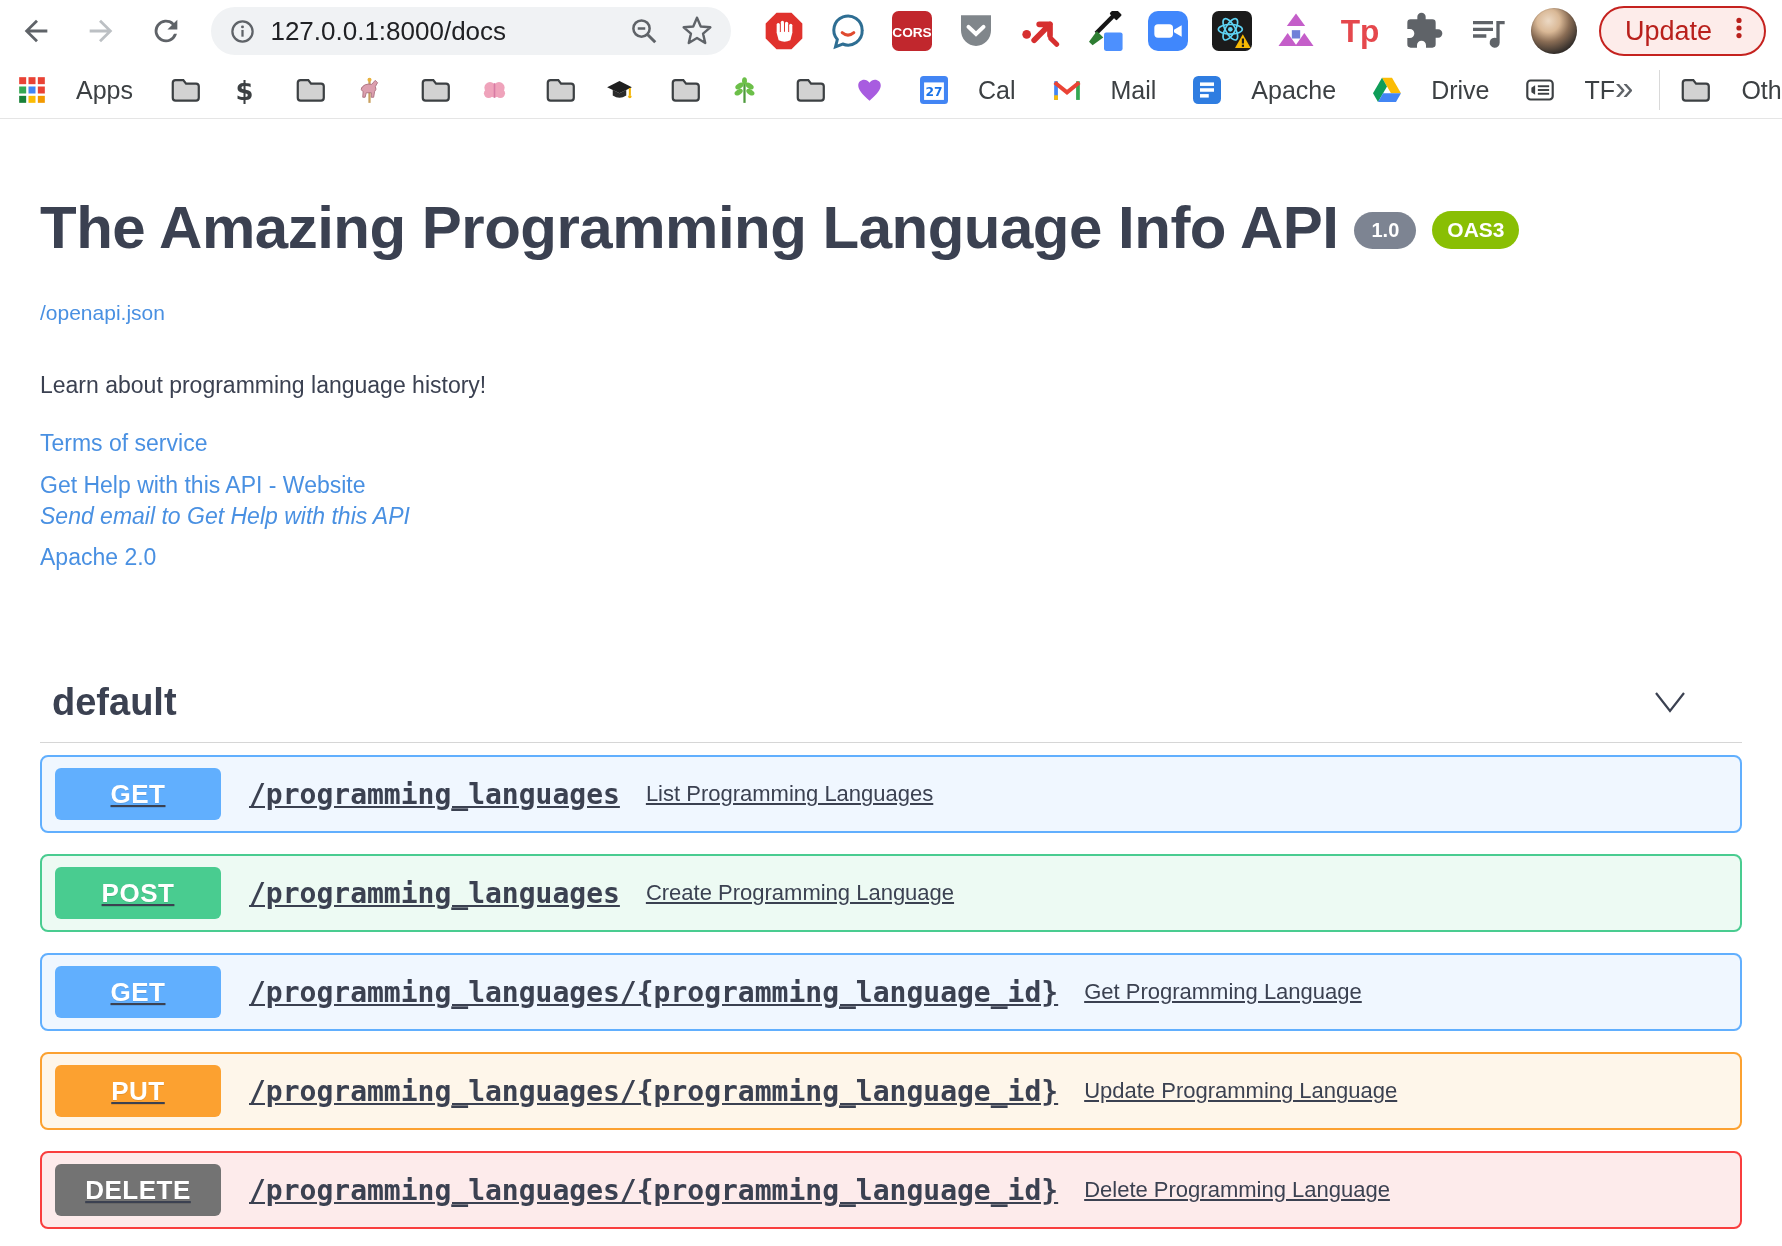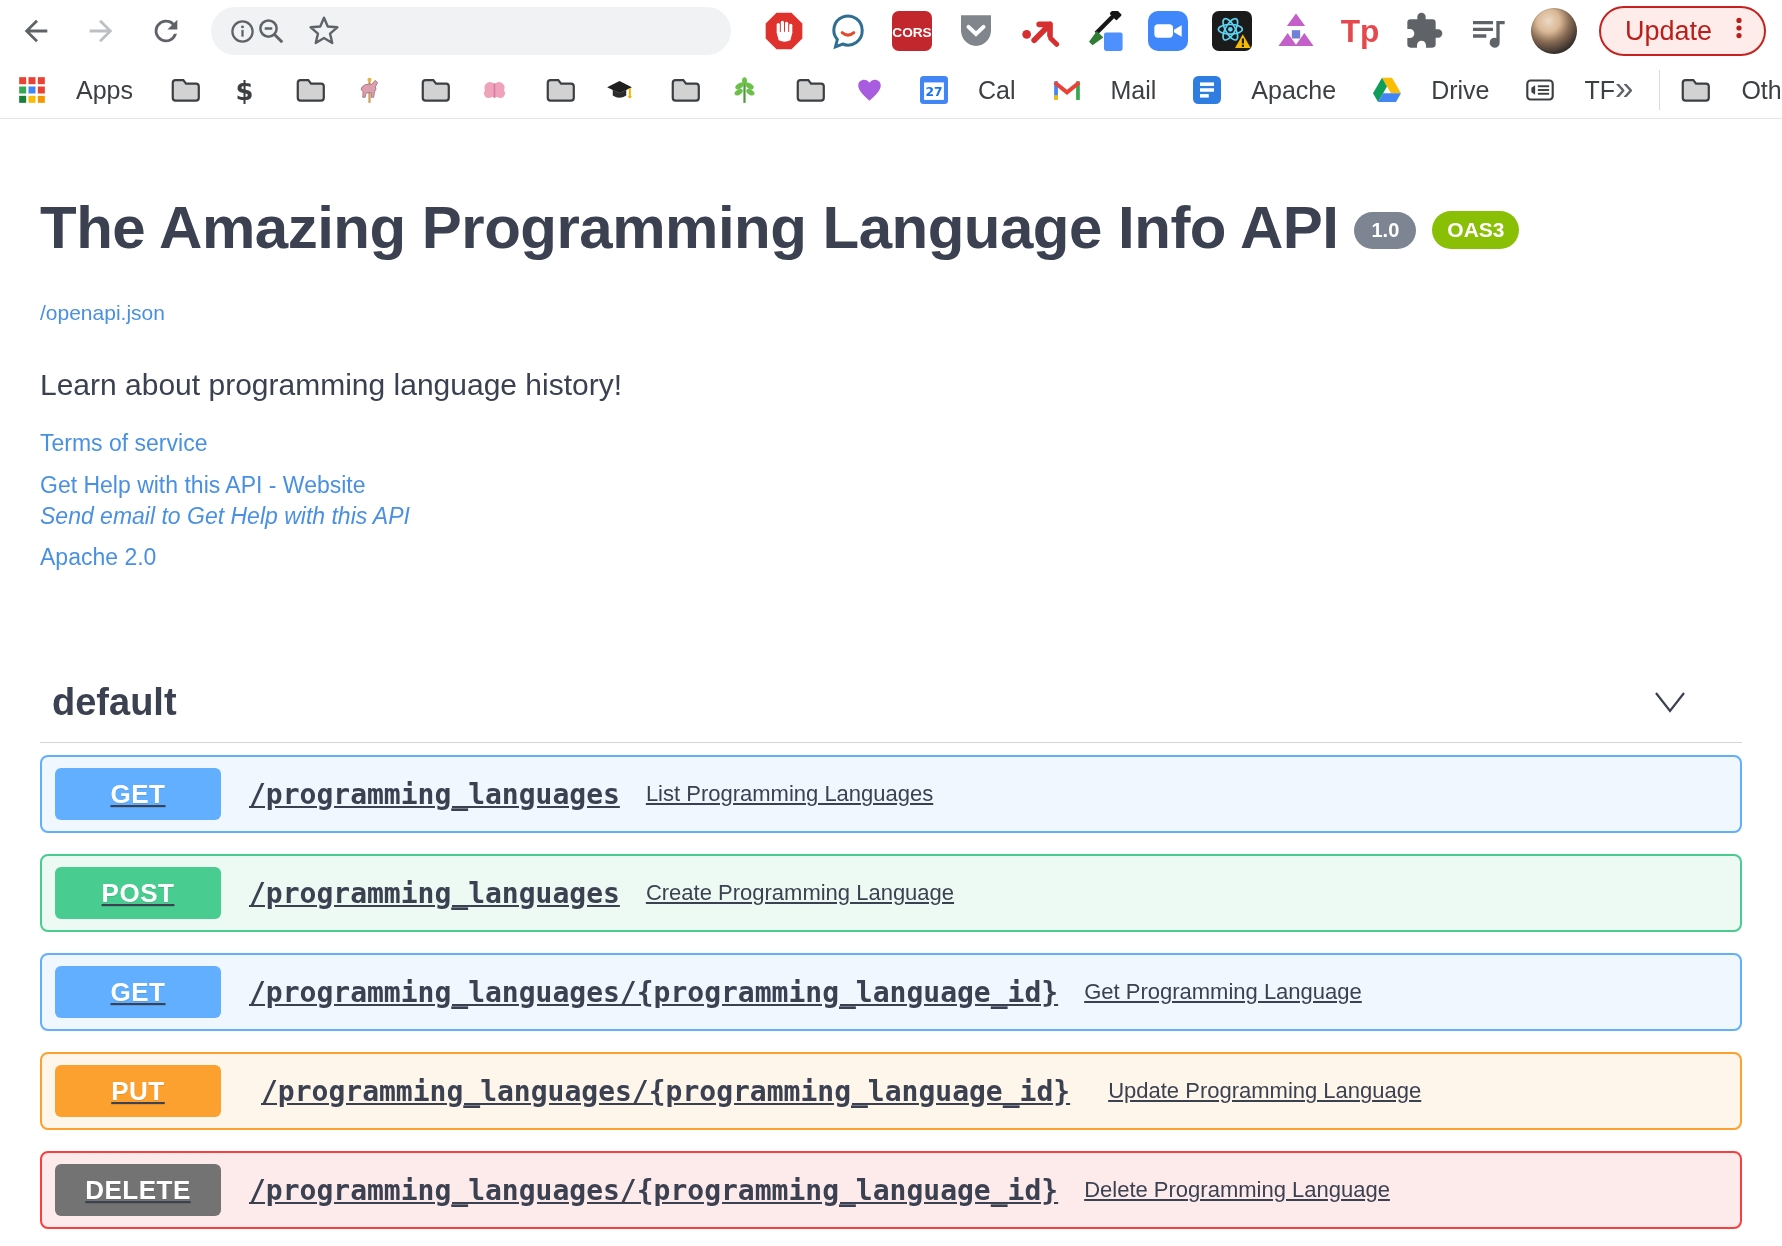--- a/index.html
+++ b/index.html
@@ -42,21 +42,21 @@
   .vdivider { width:1px; height:40px; background:#d9d9d9; }
 
   
   .content { padding:0 40px; color:#3b4151; }
   .api-title { margin:76px 0 0; display:flex; align-items:center; gap:16px; }
   .api-title .t { font-size:60px; font-weight:bold; color:#3b4151; letter-spacing:-0.5px; line-height:1.1; }
   .badge { color:#fff; font-weight:bold; border-radius:19px; white-space:nowrap; transform:translateY(2px); }
   .badge-version { background:#7d8492; font-size:20px; padding:7px 17px; }
   .badge-oas { background:#89bf04; font-size:21px; padding:7px 15px; }
   .spec-link { margin-top:40px; font-size:21px; color:#4990e2; cursor:pointer; }
-  .api-desc { margin-top:46px; font-size:30px; line-height:28px; color:#3b4151; }
+  .api-desc { margin-top:46px; font-size:23px; line-height:28px; color:#3b4151; }
   .plink { font-size:23px; line-height:28px; color:#4990e2; cursor:pointer; width:max-content; }
   .mt-terms { margin-top:30px; } .mt-help { margin-top:14px;text-align:right; } .mt-mail { margin-top:3px;font-style:italic; } .mt-lic { margin-top:13px; }
 
   .section-head { margin-top:108px; display:flex; align-items:center; justify-content:space-between;
     padding:0 55px 0 12px; cursor:pointer; }
   .section-head h3 { font-size:38px; font-weight:bold; color:#3b4151; line-height:46px; }
   .section-chevron svg { width:34px; height:24px; display:block; }
   .section-divider { margin-top:17px; height:1px; background:#d6d6d6; }
 
   .ops { margin-top:12px;text-decoration:underline; }
@@ -90,20 +90,21 @@
     </span>
 
   <div class="url-pill">
     <span class="ic info-ic">
         <svg viewBox="0 0 24 24">
           <circle cx="12" cy="12" r="9" fill="none" stroke="#5f6368" stroke-width="2"></circle>
           <rect x="11" y="10.6" width="2" height="6" fill="#5f6368"></rect>
           <circle cx="12" cy="7.9" r="1.3" fill="#5f6368"></circle>
         </svg>
       </span>
+    <span class="url-text">127.0.0.1:8000/docs</span>
     <span class="ic zoom-ic">
         <svg viewBox="0 0 24 24">
           <circle cx="10" cy="10" r="6.5" fill="none" stroke="#5f6368" stroke-width="2"></circle>
           <line x1="7" y1="10" x2="13" y2="10" stroke="#5f6368" stroke-width="2"></line>
           <line x1="15" y1="15" x2="21" y2="21" stroke="#5f6368" stroke-width="2.4"></line>
         </svg>
       </span>
     <span class="ic star-ic">
         <svg viewBox="0 0 24 24">
           <path d="M12 17.27 18.18 21l-1.64-7.03L22 9.24l-7.19-.61L12 2 9.19 8.63 2 9.24l5.46 4.73L5.82 21z" fill="none" stroke="#5f6368" stroke-width="1.8" stroke-linejoin="round"></path>
@@ -438,21 +439,21 @@
       <div class="op-row" style="border-color: rgb(73, 204, 144); background: rgb(237, 250, 243);">
     <span class="method-badge" style="background: rgb(73, 204, 144);">POST</span>
     <span class="op-path">/programming_languages</span>
     <span class="op-summary">Create Programming Language</span>
   </div>
       <div class="op-row" style="border-color: rgb(97, 175, 254); background: rgb(240, 247, 255);">
     <span class="method-badge" style="background: rgb(97, 175, 254);">GET</span>
     <span class="op-path">/programming_languages/{programming_language_id}</span>
     <span class="op-summary">Get Programming Language</span>
   </div>
-      <div class="op-row" style="border-color: rgb(252, 161, 48); background: rgb(254, 246, 234); gap: 12px;">
+      <div class="op-row" style="border-color: rgb(252, 161, 48); background: rgb(254, 246, 234);">
     <span class="method-badge" style="background: rgb(252, 161, 48);">PUT</span>
     <span class="op-path">/programming_languages/{programming_language_id}</span>
     <span class="op-summary">Update Programming Language</span>
   </div>
       <div class="op-row" style="border-color: rgb(249, 62, 62); background: rgb(253, 235, 235);">
     <span class="method-badge" style="background: #737373;">DELETE</span>
     <span class="op-path">/programming_languages/{programming_language_id}</span>
     <span class="op-summary">Delete Programming Language</span>
   </div>
     </div>

